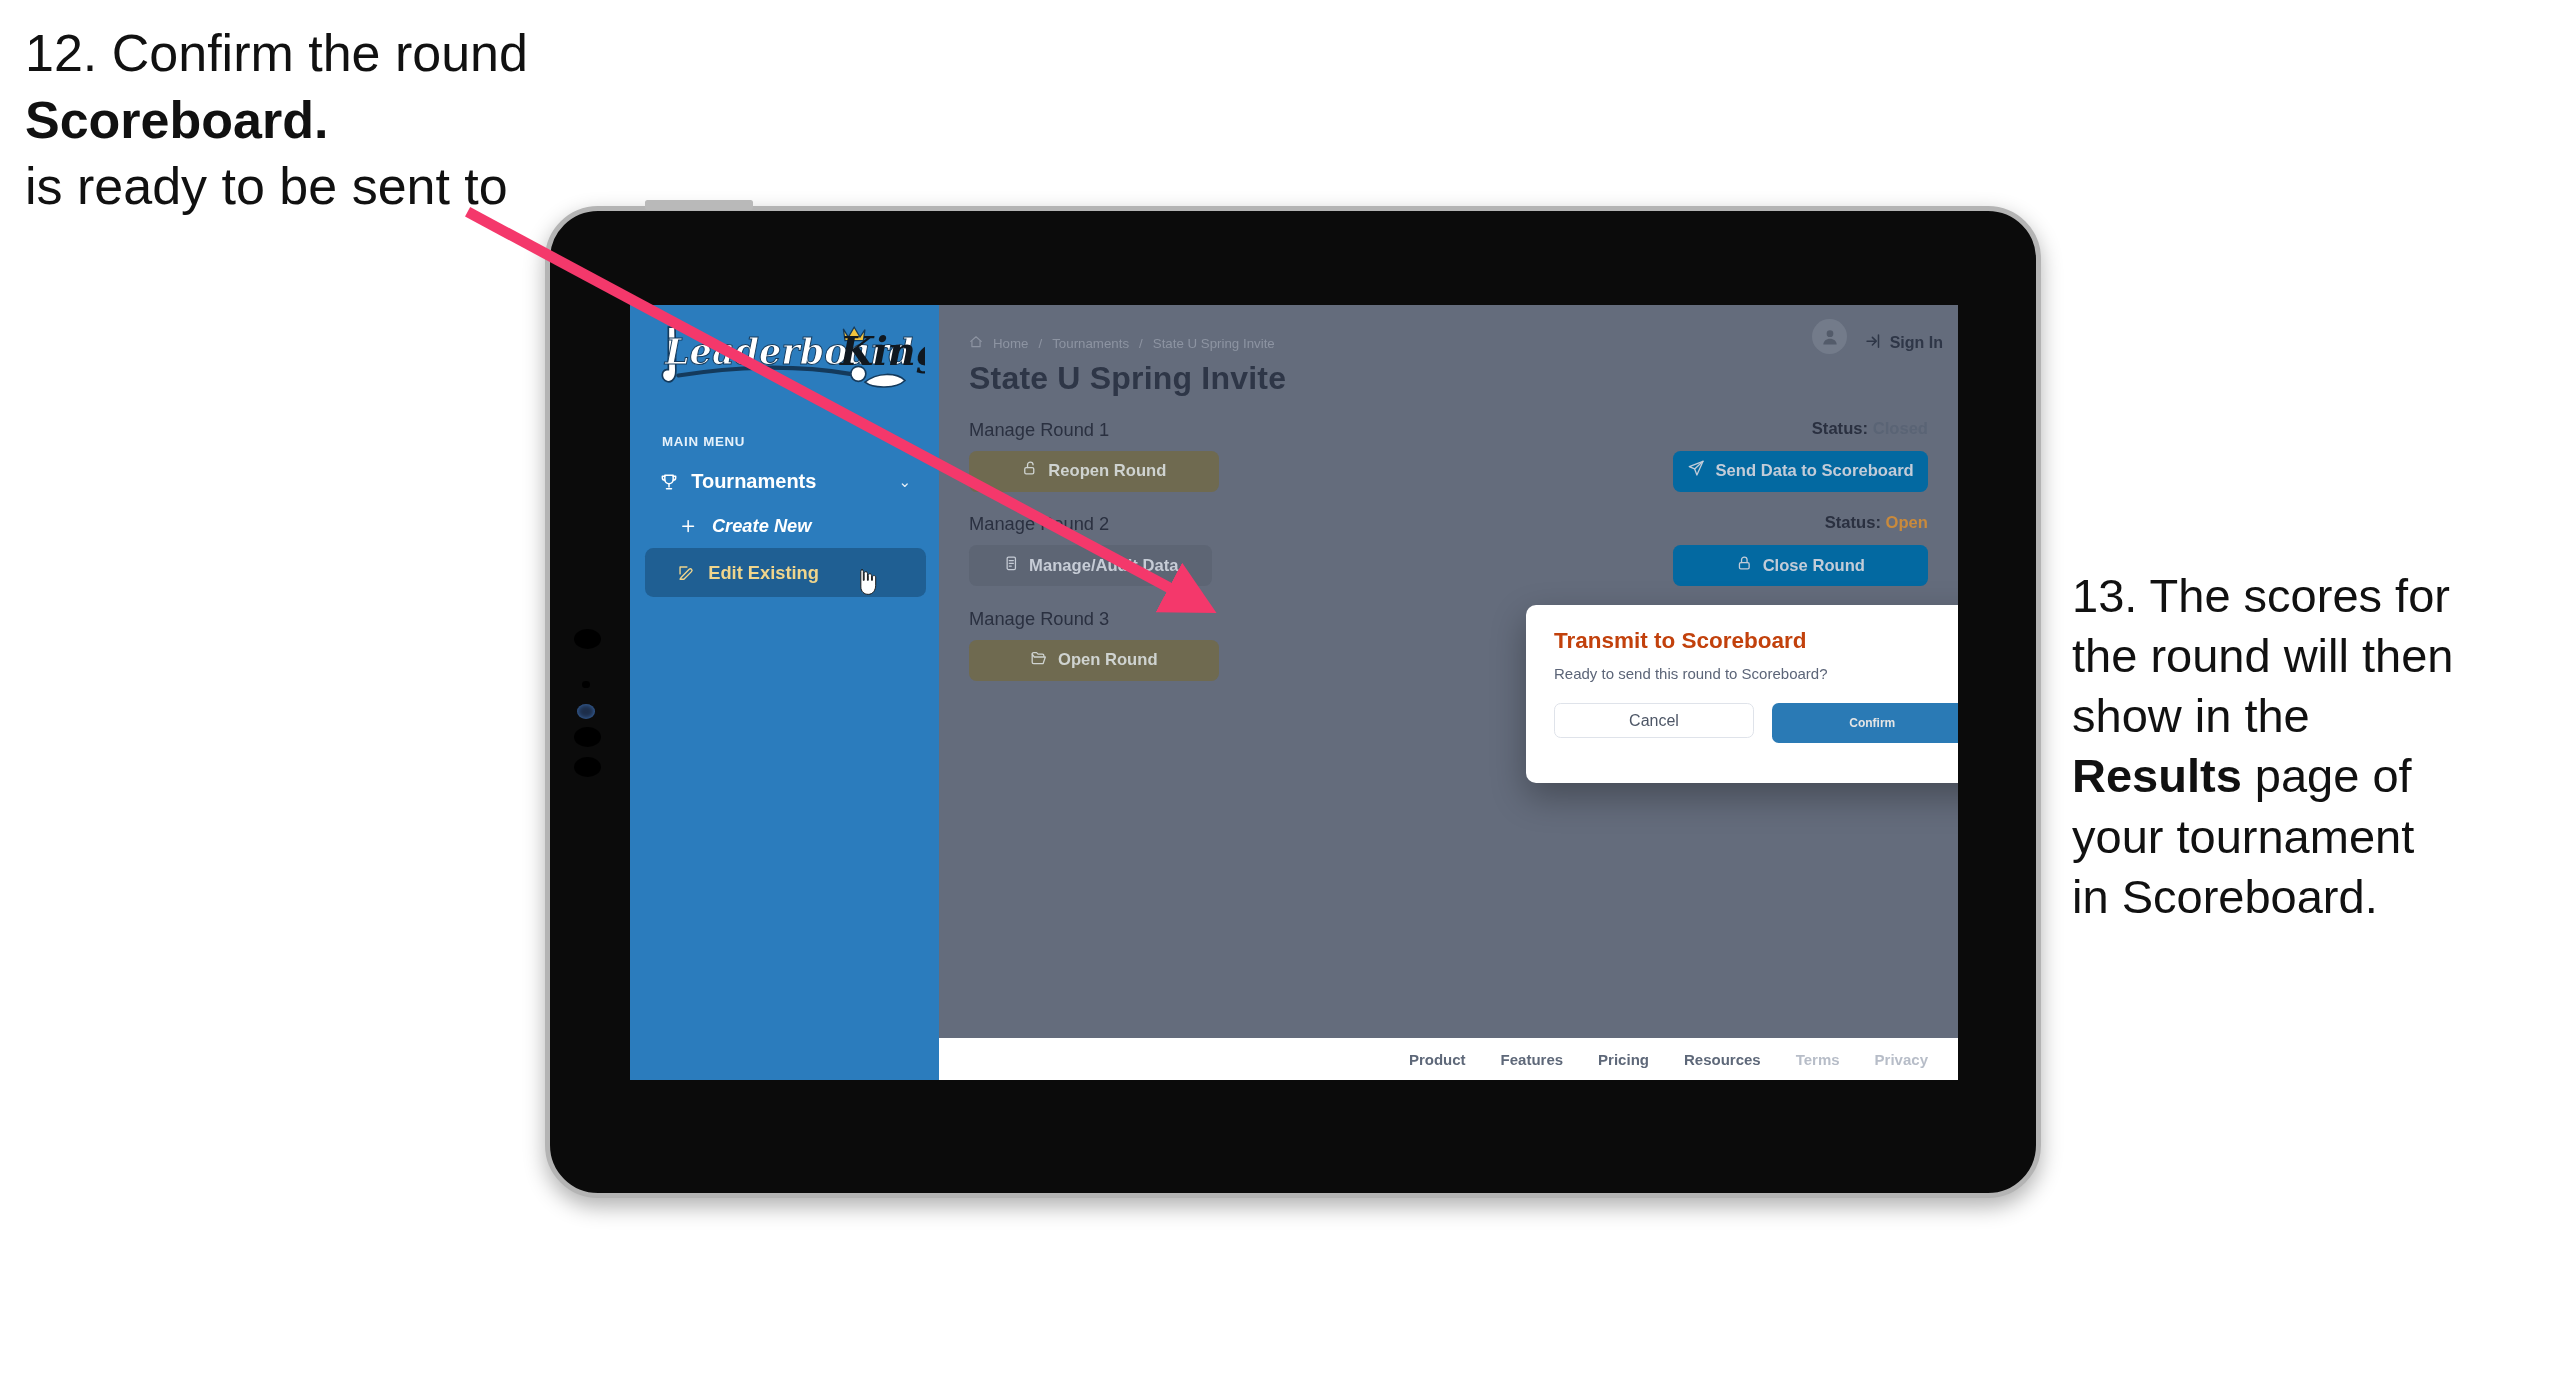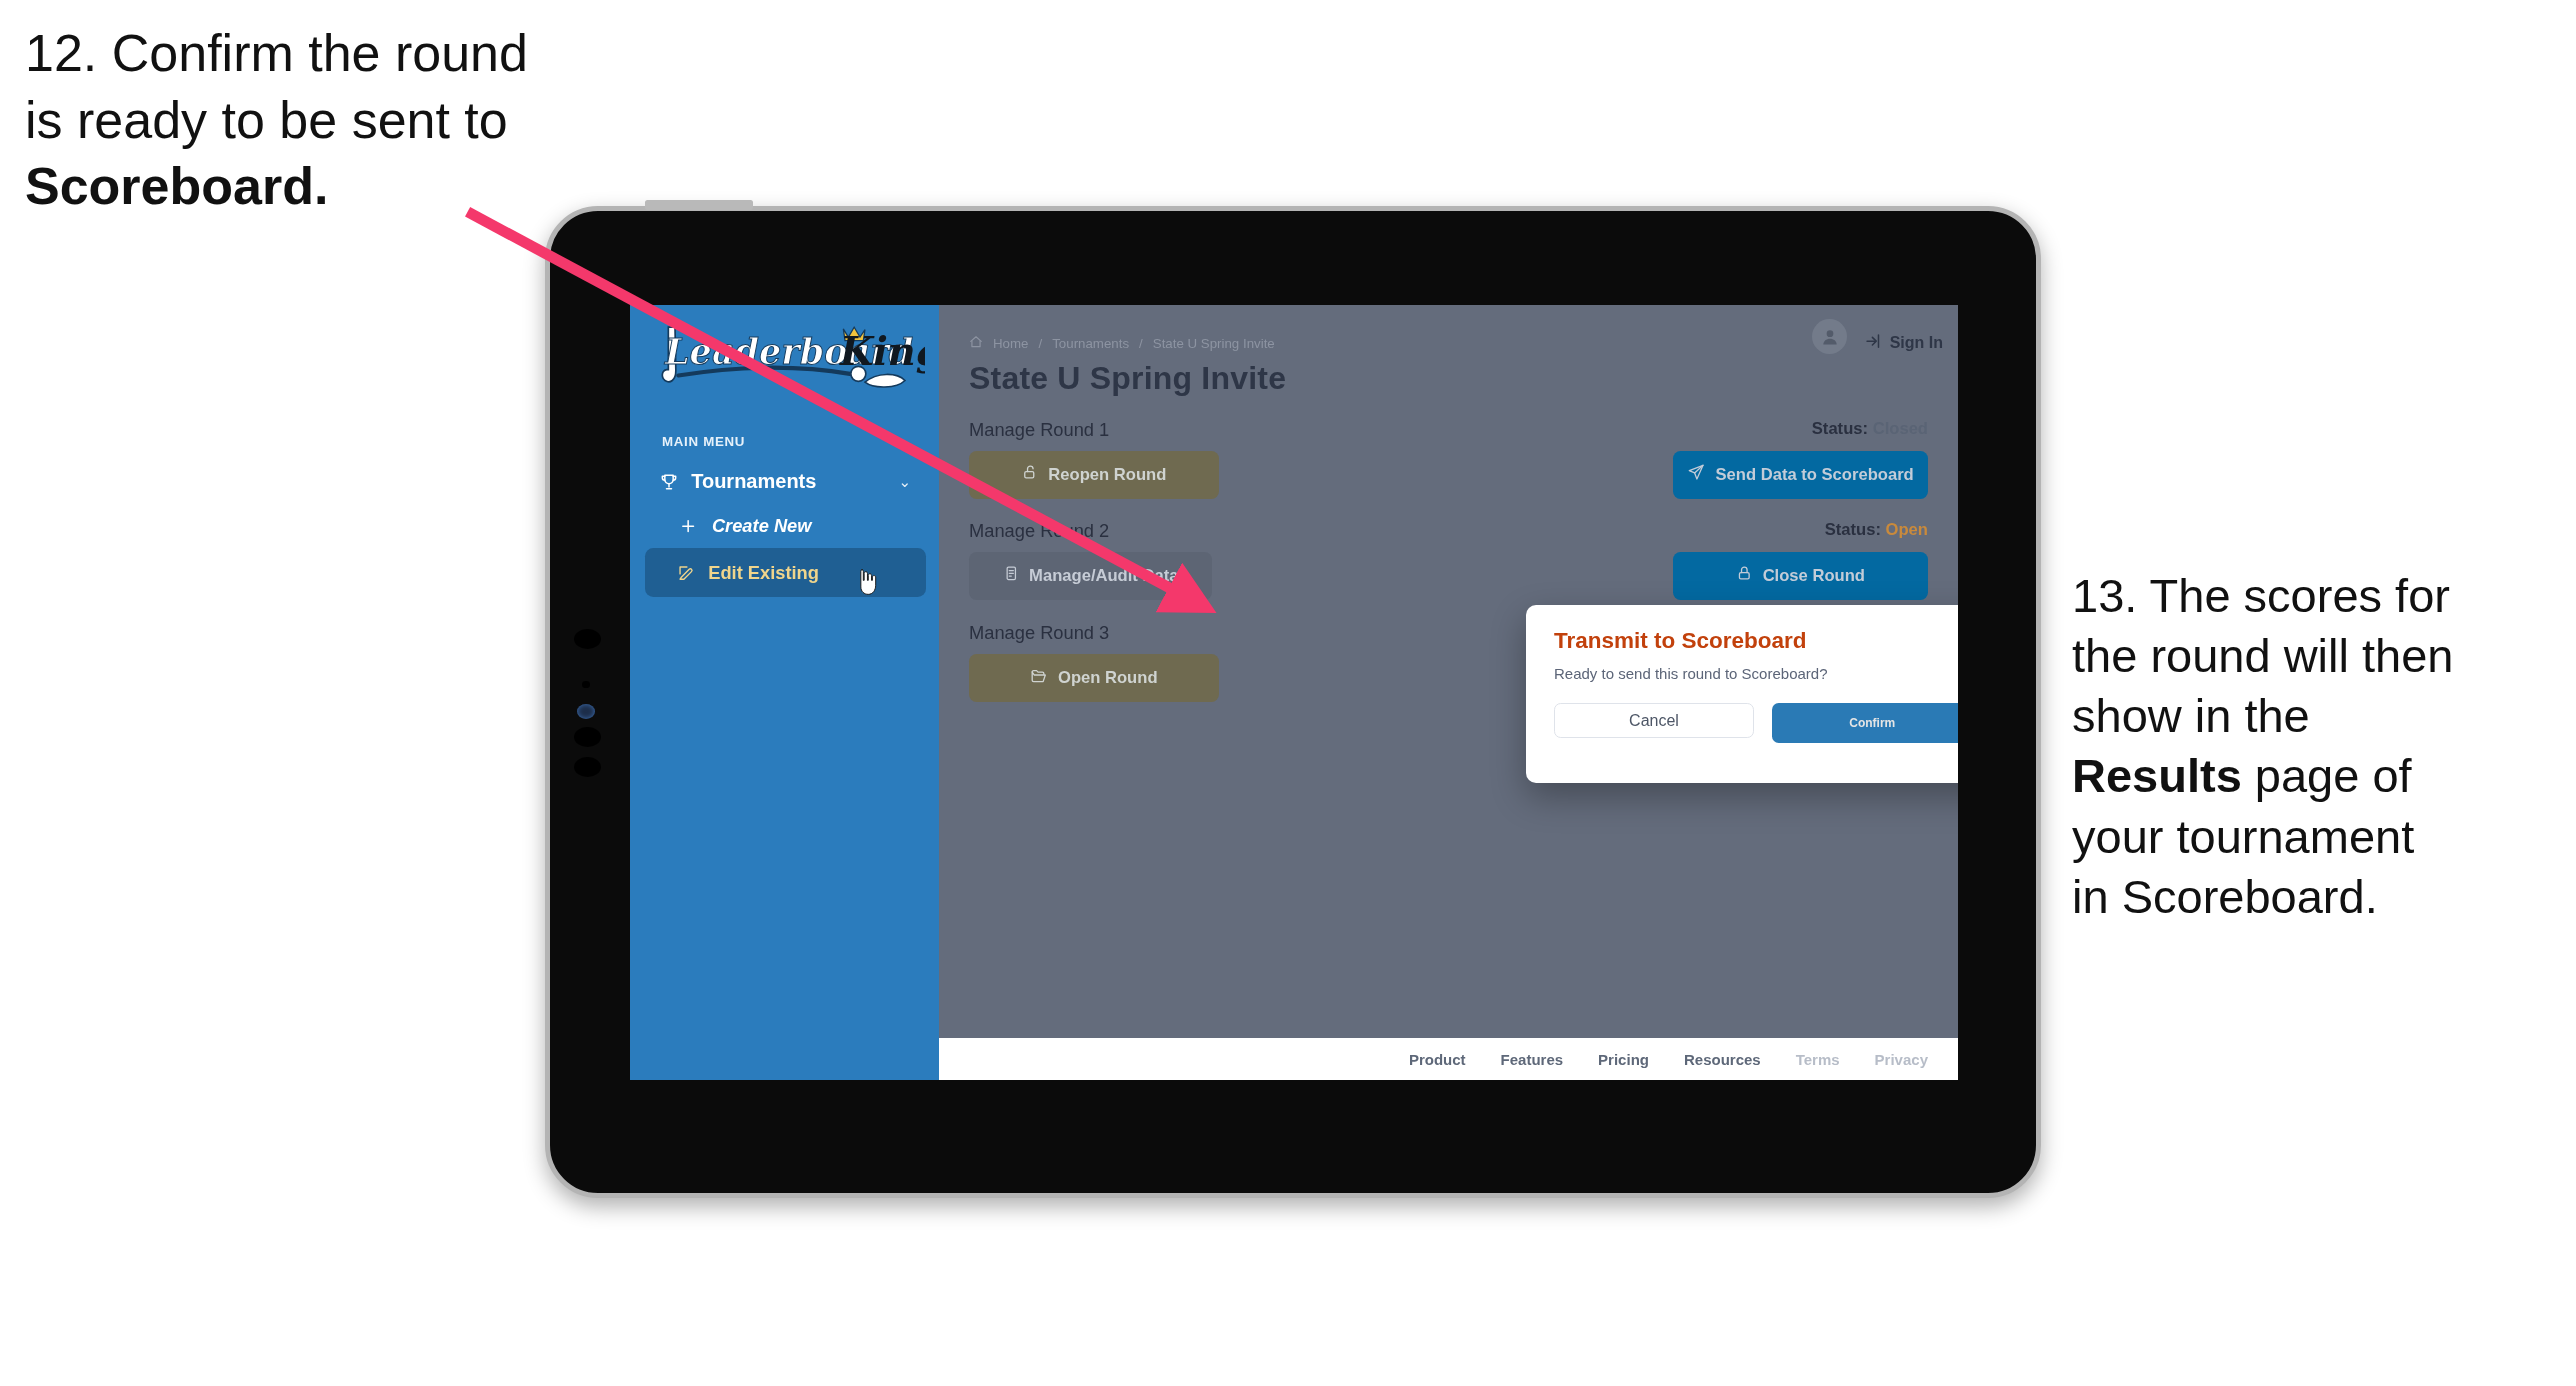--- a/index.html
+++ b/index.html
@@ -65,21 +65,21 @@
 
   .round-block{margin-top:21.6px;}
   .round-row-top{display:flex;justify-content:space-between;align-items:flex-start;}
   .round-label{color:#2a3040;font-size:18.3px;}
   .round-status{font-size:16.6px;font-weight:bold;color:#2a3040;}
   .round-status .status-value-closed{color:#5a6475;}
   .round-status .status-value-open{color:#c98a3c;}
   .round-status .status-value-pending{color:#2a3040;}
   .round-row-buttons{display:flex;justify-content:space-between;align-items:center;margin-top:10px;}
   .btn{display:inline-flex;align-items:center;justify-content:center;gap:10px;
-      border-radius:7.5px;font-size:16.6px;font-weight:bold;height:48px;box-sizing:border-box;}
+      border-radius:7.5px;font-size:16.6px;font-weight:bold;height:41px;box-sizing:border-box;}
   .btn-olive{background:#6f6a50;color:#cfd3d0;width:250px;}
   .btn-blue-muted{background:#0369a1;color:#c3ccd8;width:255px;}
   .btn-round-action{background:#5d6574;color:#c6ccd6;width:243px;}
 
   
   #app-footer{height:42px;background:#ffffff;display:flex;align-items:center;
       justify-content:flex-end;gap:35px;padding-right:30px;}
   .footer-link{font-size:15px;color:#5e6879;font-weight:bold;}
   .footer-link.muted{color:#b7bdc8;}
 
@@ -95,22 +95,22 @@
       justify-content:center;box-sizing:border-box;}
   #modal-confirm-button{width:200px;height:40px;border-radius:6.7px;background:#2a7ab5;
       color:#e5e5e5;font-size:12px;font-weight:bold;display:flex;align-items:center;
       justify-content:center;box-sizing:border-box;}
 </style>
 </head>
 <body>
 
 <div id="callout-left" class="callout">
   <div>12. Confirm the round</div>
+  <div><b>Scoreboard.</b></div>
   <div>is ready to be sent to</div>
-  <div><b>Scoreboard.</b></div>
 </div>
 
 <div id="callout-right" class="callout">
   <div>13. The scores for</div>
   <div>the round will then</div>
   <div>show in the</div>
   <div><b>Results</b><span> page of</span></div>
   <div>your tournament</div>
   <div>in Scoreboard.</div>
 </div>

